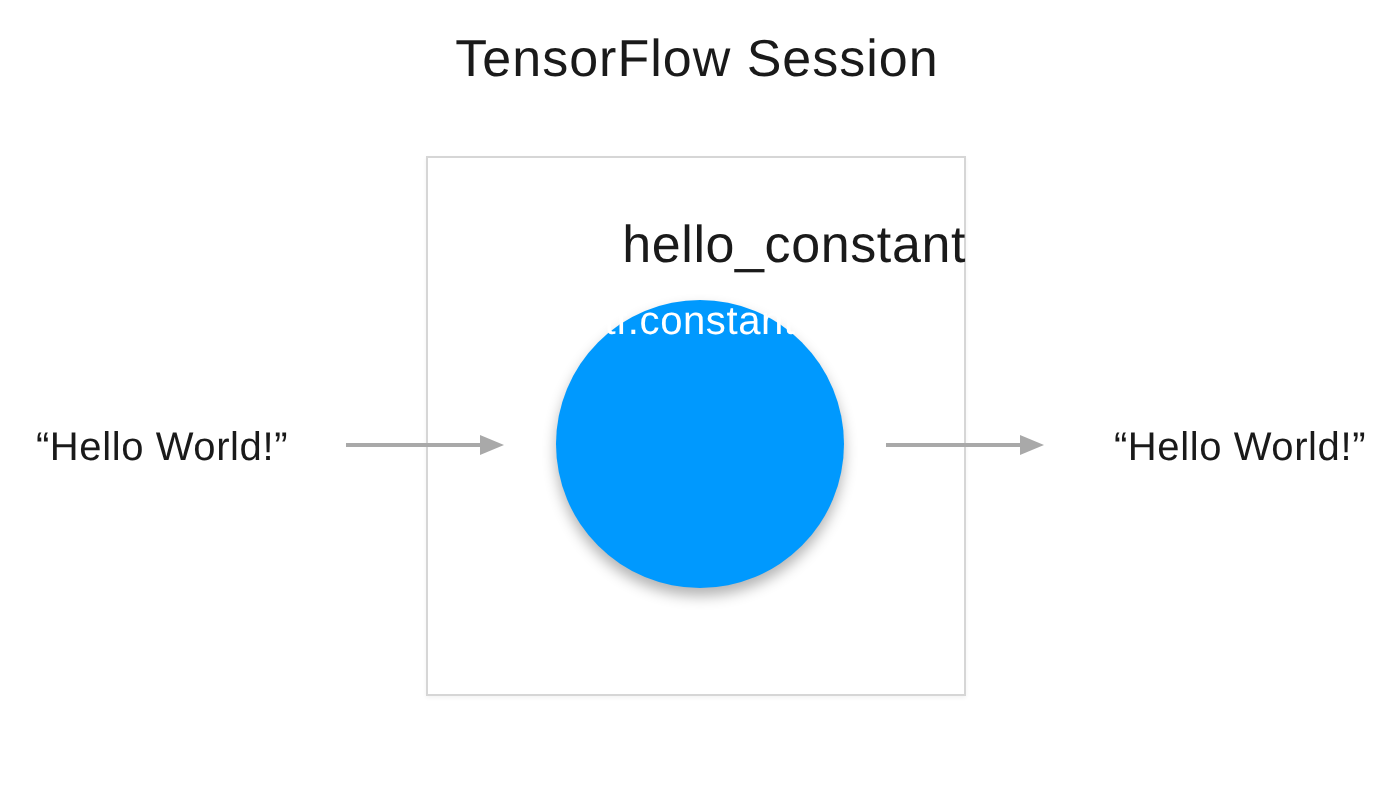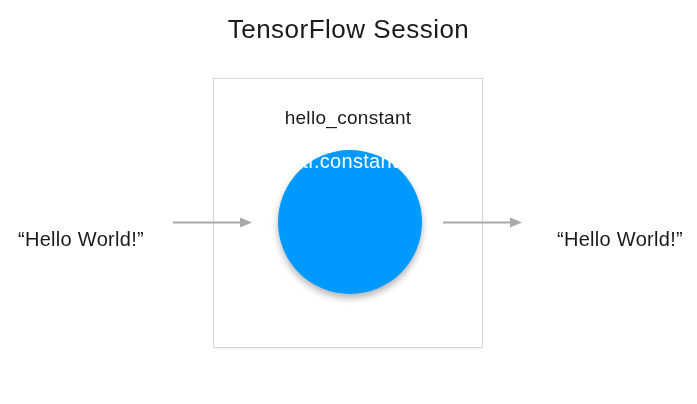--- a/index.html
+++ b/index.html
@@ -34,22 +34,22 @@
     height: 268px;
     border: 1px solid var(--box-border, #d6d6d6);
     background: #ffffff;
     box-shadow: 0 1px 2px rgba(0,0,0,0.05);
   }
   .box-label {
     position: absolute;
     left: 213px;
     top: 107px;
     width: 270px;
-    text-align: center;
-    font-size: 19px;
+    text-align: right;
+    font-size: 26px;
     font-weight: 300;
     letter-spacing: 0.3px;
     color: var(--text, #1a1a1a);
   }
   .node-circle {
     position: absolute;
     left: 278px;
     top: 150px;
     width: 144px;
     height: 144px;
@@ -61,21 +61,21 @@
     justify-content: center;
   }
   .node-label {
     font-size: 20px;
     font-weight: 300;
     letter-spacing: 0.3px;
     color: var(--node-text, #ffffff);
   }
   .io-label {
     position: absolute;
-    top: 226px;
+    top: 211px;
     height: 26px;
     line-height: 26px;
     font-size: 20px;
     font-weight: 300;
     letter-spacing: 0.3px;
     color: var(--text, #1a1a1a);
     white-space: nowrap;
   }
   .io-label.input  { left: 6px;   width: 150px; text-align: center; }
   .io-label.output { left: 545px; width: 150px; text-align: center; }

